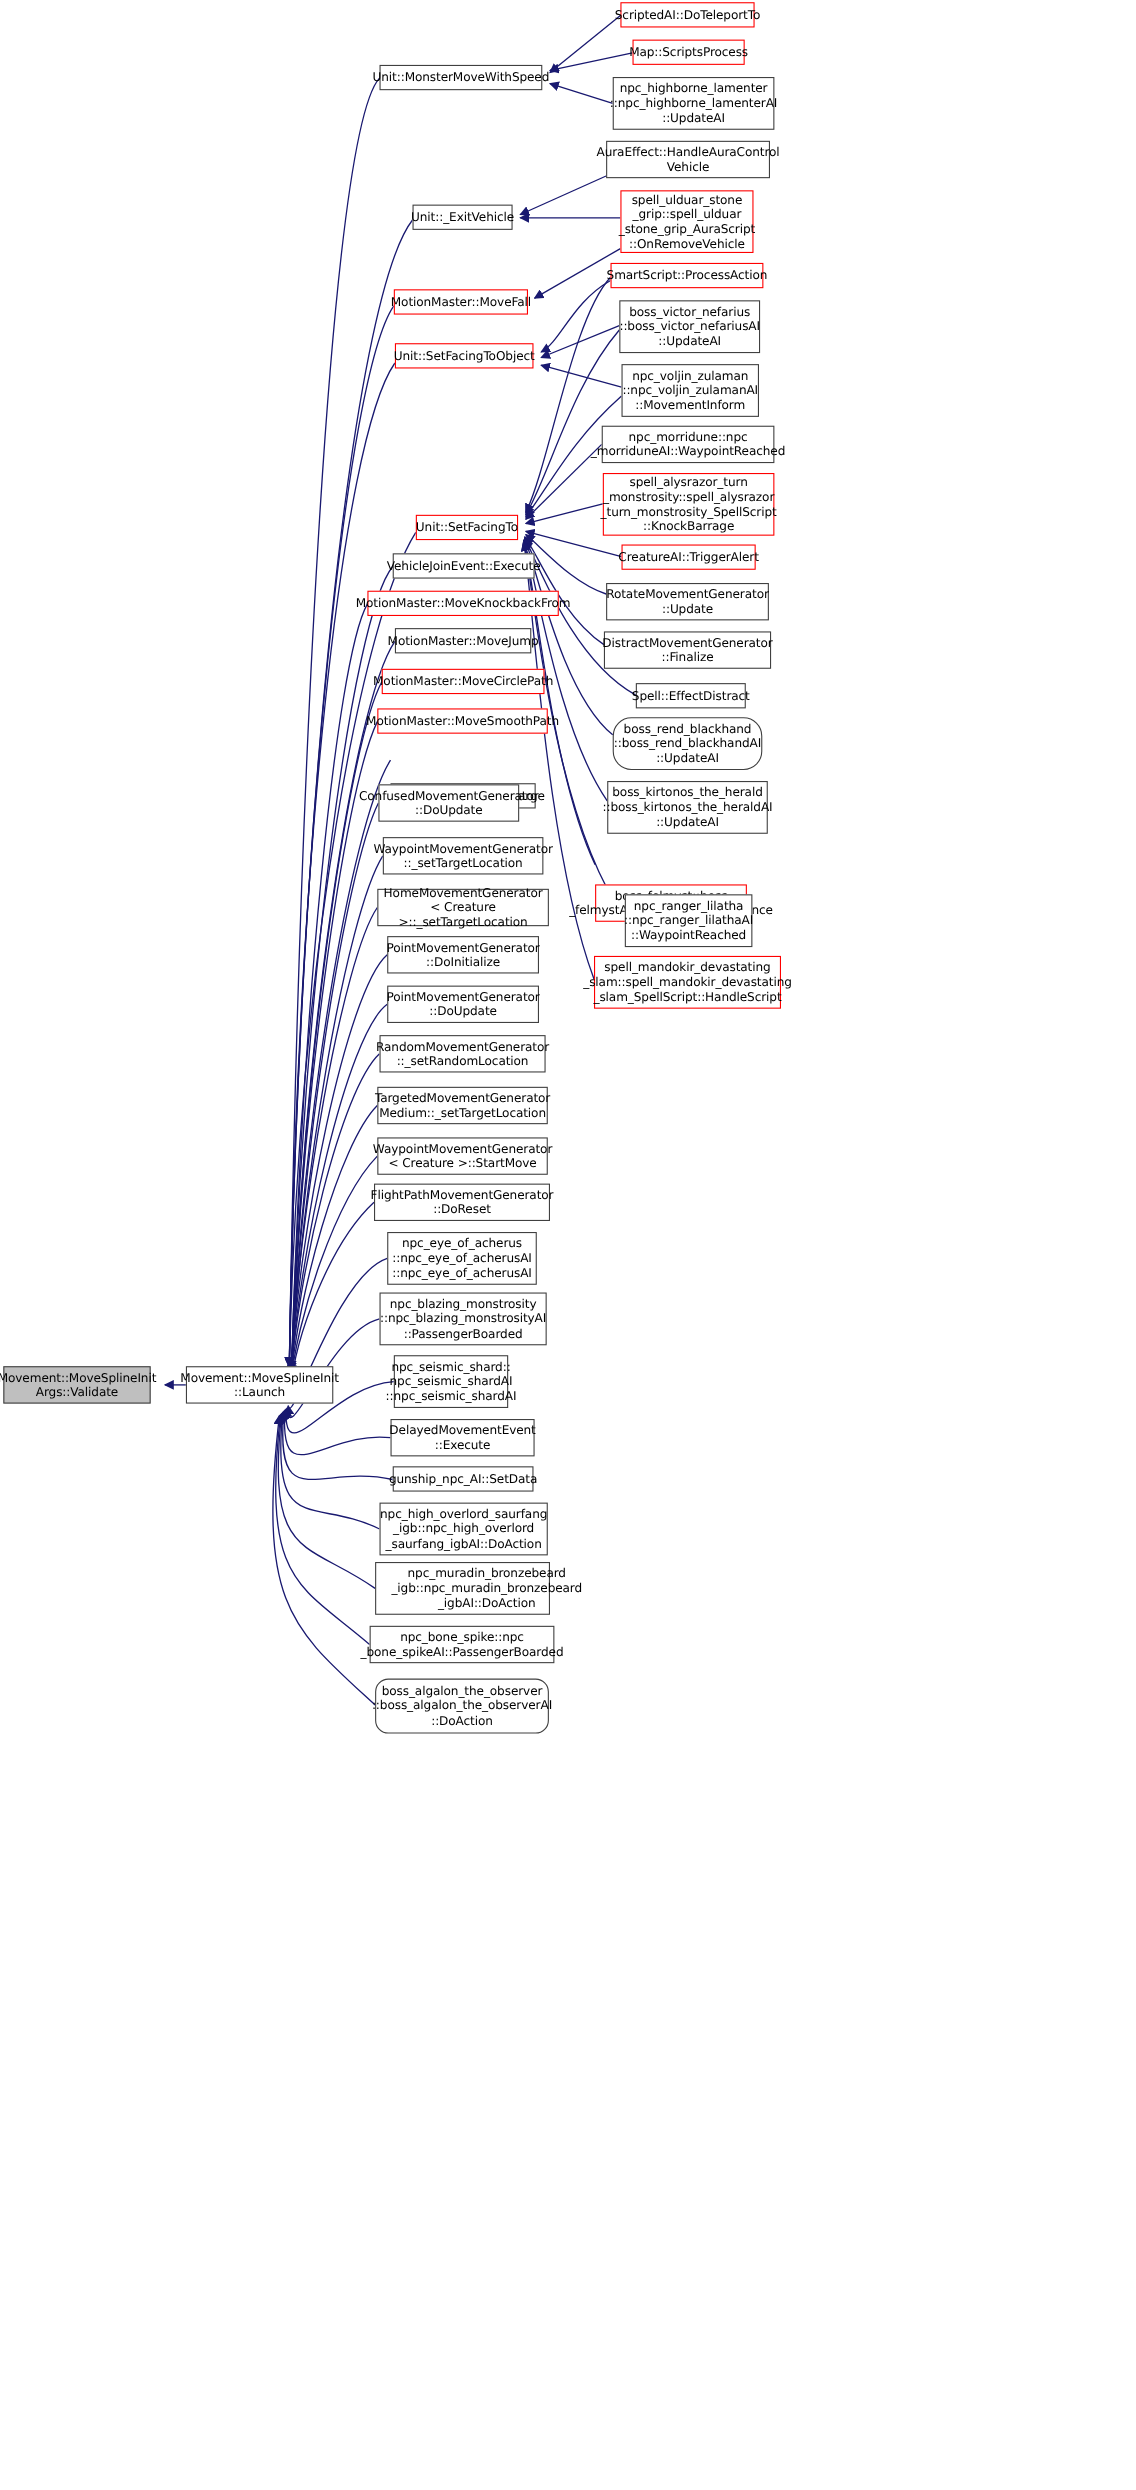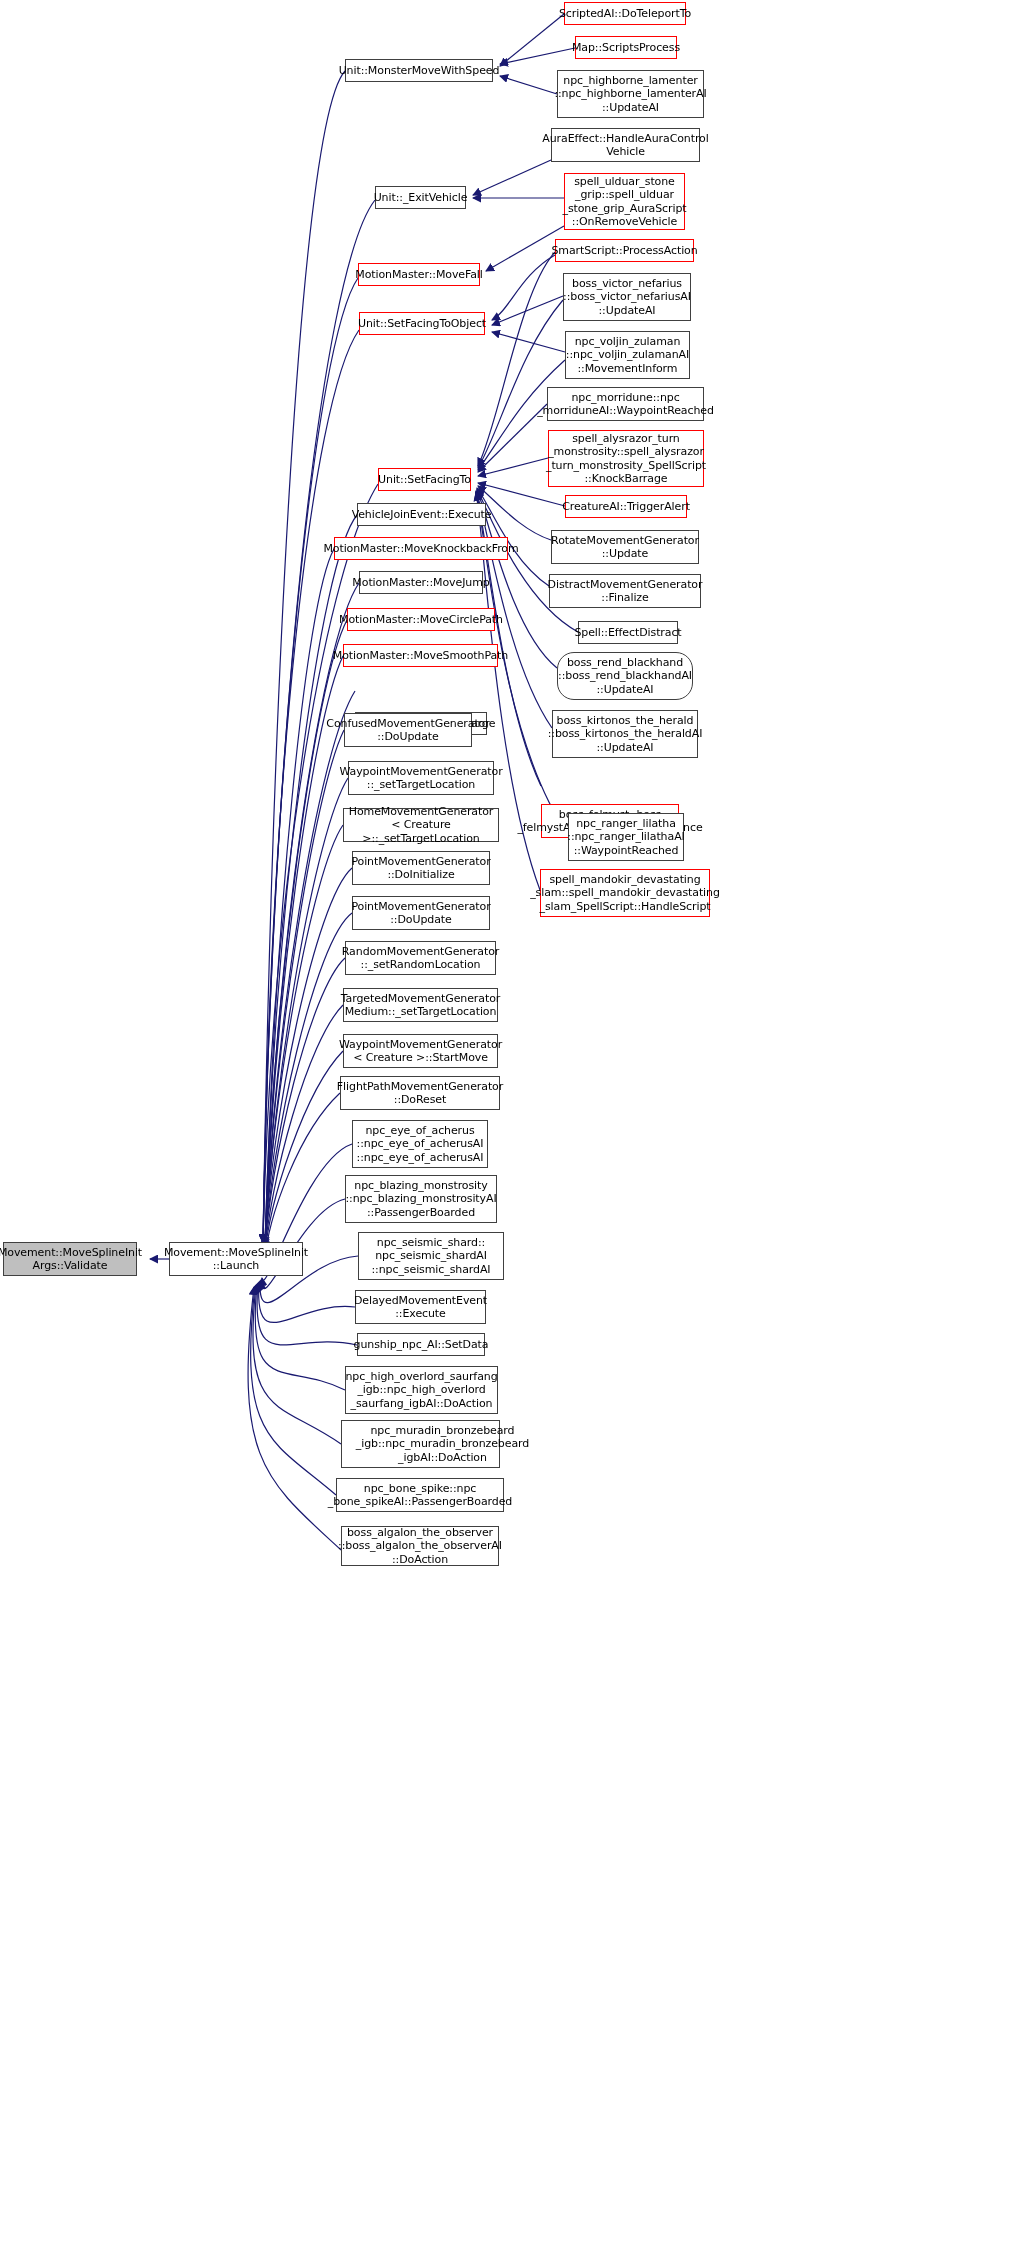--- a/index.html
+++ b/index.html
@@ -155,35 +155,35 @@
       <div class="node" style="left: 343px; top: 1034px; width: 155px; height: 34px;">WaypointMovementGenerator
 &lt; Creature &gt;::StartMove</div>
       <div class="node" style="left: 340px; top: 1076px; width: 160px; height: 34px;">FlightPathMovementGenerator
 ::DoReset</div>
       <div class="node" style="left: 352px; top: 1120px; width: 136px; height: 48px;">npc_eye_of_acherus
 ::npc_eye_of_acherusAI
 ::npc_eye_of_acherusAI</div>
       <div class="node" style="left: 345px; top: 1175px; width: 152px; height: 48px;">npc_blazing_monstrosity
 ::npc_blazing_monstrosityAI
 ::PassengerBoarded</div>
-      <div class="node" style="left: 358px; top: 1232px; width: 146px; height: 48px;">npc_seismic_shard::
+      <div class="node" style="left: 358px; top: 1232px; width: 104px; height: 48px;">npc_seismic_shard::
 npc_seismic_shardAI
 ::npc_seismic_shardAI</div>
       <div class="node" style="left: 355px; top: 1290px; width: 131px; height: 34px;">DelayedMovementEvent
 ::Execute</div>
       <div class="node" style="left: 357px; top: 1333px; width: 128px; height: 23px;">gunship_npc_AI::SetData</div>
       <div class="node" style="left: 345px; top: 1366px; width: 153px; height: 48px;">npc_high_overlord_saurfang
 _igb::npc_high_overlord
 _saurfang_igbAI::DoAction</div>
       <div class="node" style="left: 341px; top: 1420px; width: 159px; height: 48px; padding-left: 47px;">npc_muradin_bronzebeard
 _igb::npc_muradin_bronzebeard
 _igbAI::DoAction</div>
       <div class="node" style="left: 336px; top: 1478px; width: 168px; height: 34px;">npc_bone_spike::npc
 _bone_spikeAI::PassengerBoarded</div>
-      <div class="node" style="left: 341px; top: 1526px; width: 158px; height: 40px;">boss_algalon_the_observer
+      <div class="node" style="left: 341px; top: 1526px; width: 158px; height: 50px; border-radius: 12px;">boss_algalon_the_observer
 ::boss_algalon_the_observerAI
 ::DoAction</div>
       <div class="node" style="left: 557px; top: 652px; width: 136px; height: 48px; border-radius: 17px;">boss_rend_blackhand
 ::boss_rend_blackhandAI
 ::UpdateAI</div>
       <div class="node" style="left: 552px; top: 710px; width: 146px; height: 48px;">boss_kirtonos_the_herald
 ::boss_kirtonos_the_heraldAI
 ::UpdateAI</div>
       <div class="node red" style="left: 541px; top: 771px; width: 138px; height: 34px; margin-top: 33px;">boss_felmyst::boss
 _felmystAI::HandleFlightSequence</div>

